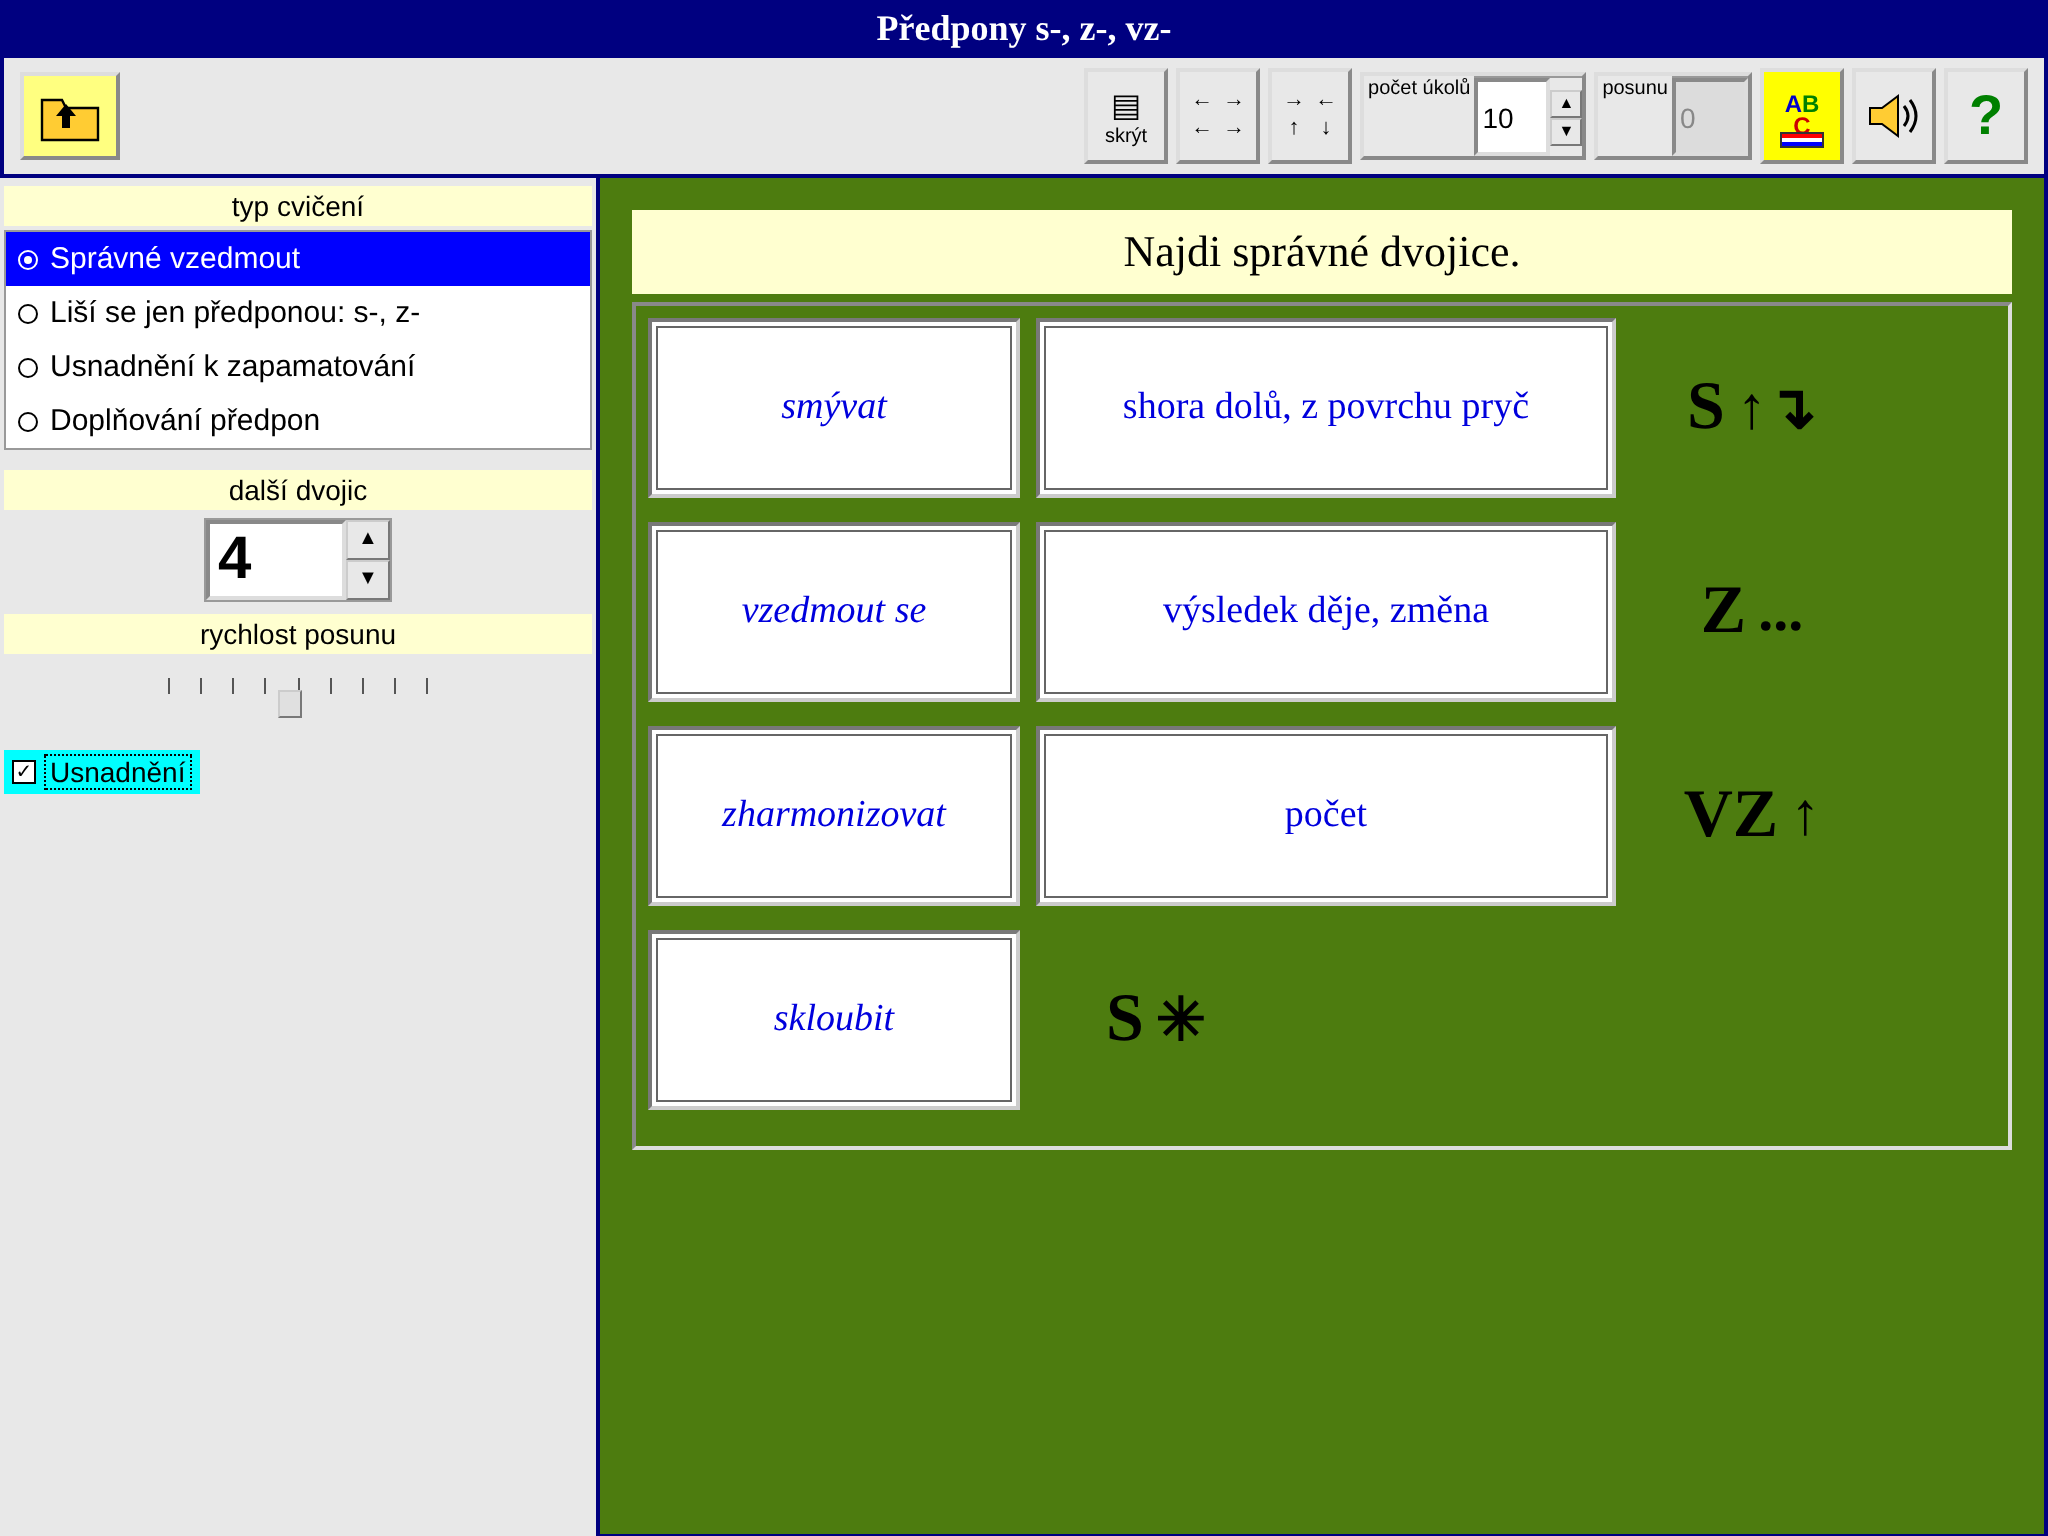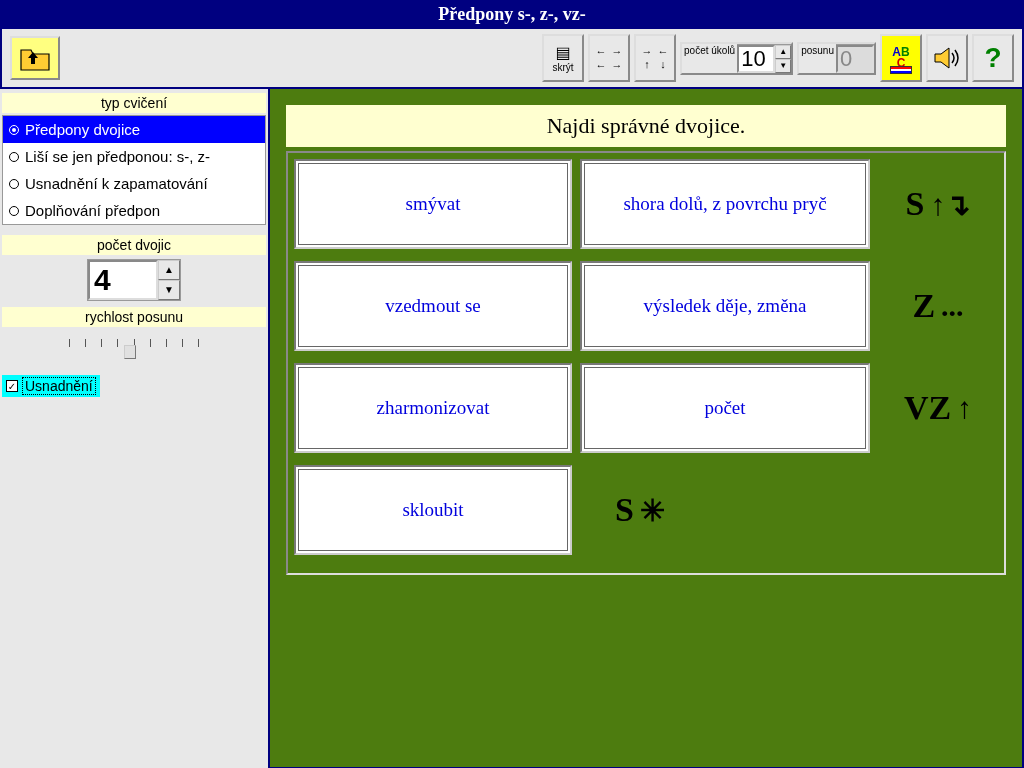--- a/index.html
+++ b/index.html
@@ -9,21 +9,21 @@
 .tb-left { flex: 0 0 auto; }
 .tb-spacer { flex: 1; }
 .tb-right { flex: 0 0 auto; display: flex; align-items: center; gap: 4px; }
 .btn-3d { border: 2px outset #ddd; background: #e8e8e8; cursor: pointer; display: inline-flex; align-items: center; justify-content: center; }
 .folder-btn { width: 50px; height: 44px; background: #ffff80; }
 .tool-btn { width: 42px; height: 48px; flex-direction: column; font-size: 10px; }
 .tool-btn .ic { font-size: 16px; }
 .spin-group { display: flex; flex-direction: row; border: 2px outset #ddd; }
 .spin-group .lbl { font-size: 10px; text-align: center; background: #e8e8e8; padding: 1px 2px; }
 .spin-body { display: flex; align-items: center; border-top: 1px solid #999; }
-.spin-input { width: 38px; height: 28px; font-size: 22px; padding: 0 2px; border: 2px inset #ddd; font-family: Arial; }
+.spin-input { width: 38px; height: 39px; font-size: 14px; padding: 0 2px; border: 2px inset #ddd; font-family: Arial; }
 .spin-input[readonly] { background: #dcdcdc; color: #888; }
 .spin-btns { display: flex; flex-direction: column; }
 .spin-btns button { width: 16px; height: 14px; font-size: 8px; line-height: 1; padding: 0; border: 1px outset #ccc; background: #e8e8e8; cursor: pointer; }
 .abc-btn { width: 42px; height: 48px; background: #ffff00; position: relative; }
 .abc-inner { font-weight: bold; font-size: 12px; line-height: 11px; }
 .abc-inner .a { color: #0000cc; }
 .abc-inner .b { color: #008000; }
 .abc-inner .c { color: #cc0000; }
 .abc-bar { position:absolute; bottom:6px; left:8px; right:8px; height:8px; background: linear-gradient(#f00 33%, #fff 33% 66%, #00f 66%); border:1px solid #333; }
 .sound-btn { width: 42px; height: 48px; }
@@ -47,21 +47,21 @@
 .slider-thumb { position:absolute; top:6px; width:12px; height:14px; background:#e0e0e0; border:1px outset #ccc; }
 .check-row { background: #00ffff; padding: 2px 4px; display: inline-flex; align-items: center; gap: 4px; margin-top: 4px; font-size: 14px; }
 .check-row .box { width:12px; height:12px; border:1px solid #000; background:#fff; display:inline-flex; align-items:center; justify-content:center; font-size:10px; }
 .check-row .txt { border: 1px dotted #000; padding: 0 2px; }
 .main { flex: 1; background: #4d7c0f; border: 2px solid #000080; border-top: none; padding: 16px; }
 .instruction { background: #ffffd0; text-align: center; font-size: 22px; padding: 8px; font-family: "Times New Roman", serif; }
 .cards-frame { border: 2px inset #ddd; margin-top: 4px; padding: 6px; }
 .cards-row { display: flex; align-items: center; margin-bottom: 12px; }
 .card { border: 2px inset #ccc; background: #fff; padding: 2px; margin-right: 8px; }
 .card-inner { border: 1px solid #666; height: 82px; display: flex; align-items: center; justify-content: center; font-size: 19px; color: #0000dd; font-family: "Times New Roman", serif; cursor: pointer; text-align:center; padding: 0 4px; }
-.card.left { width: 278px; }
+.card.left { width: 186px; font-style: italic; }
 .card.right { width: 290px; }
 .hint { width: 120px; font-size: 30px; font-weight: bold; font-family: "Times New Roman", serif; display: flex; align-items: center; justify-content: center; gap: 6px; }
 .hint .big { font-size: 34px; }
 svg.folder-svg { width: 32px; height: 28px; }
 .arrow-grid { display:grid; grid-template-columns: repeat(2, 14px); grid-template-rows: repeat(2, 12px); gap: 2px; font-size: 11px; line-height:1; }
 </style>
 </head>
 <body>
 
 <div class="titlebar">Předpony s-, z-, vz-</div>
@@ -129,37 +129,37 @@
     </button>
   </div>
 </div>
 
 <div class="content">
   <div class="sidebar">
     <div class="section-hdr">typ cvičení</div>
     <div class="radio-list" id="radio-list">
         <div class="radio-item selected">
           <span class="radio-dot"></span>
-          <span>Předpony dvojice</span>
+          <span>Správné vzedmout</span>
         </div>
         <div class="radio-item">
           <span class="radio-dot"></span>
           <span>Liší se jen předponou: s-, z-</span>
         </div>
         <div class="radio-item">
           <span class="radio-dot"></span>
           <span>Usnadnění k zapamatování</span>
         </div>
         <div class="radio-item">
           <span class="radio-dot"></span>
           <span>Doplňování předpon</span>
         </div>
       </div>
 
-    <div class="section-hdr" style="margin-top:10px">počet dvojic</div>
+    <div class="section-hdr" style="margin-top:10px">další dvojic</div>
     <div class="pair-count">
       <div class="pair-spin">
         <input value="4" style="">
         <div class="spin-btns">
           <button>▲</button>
           <button>▼</button>
         </div>
       </div>
     </div>
 

